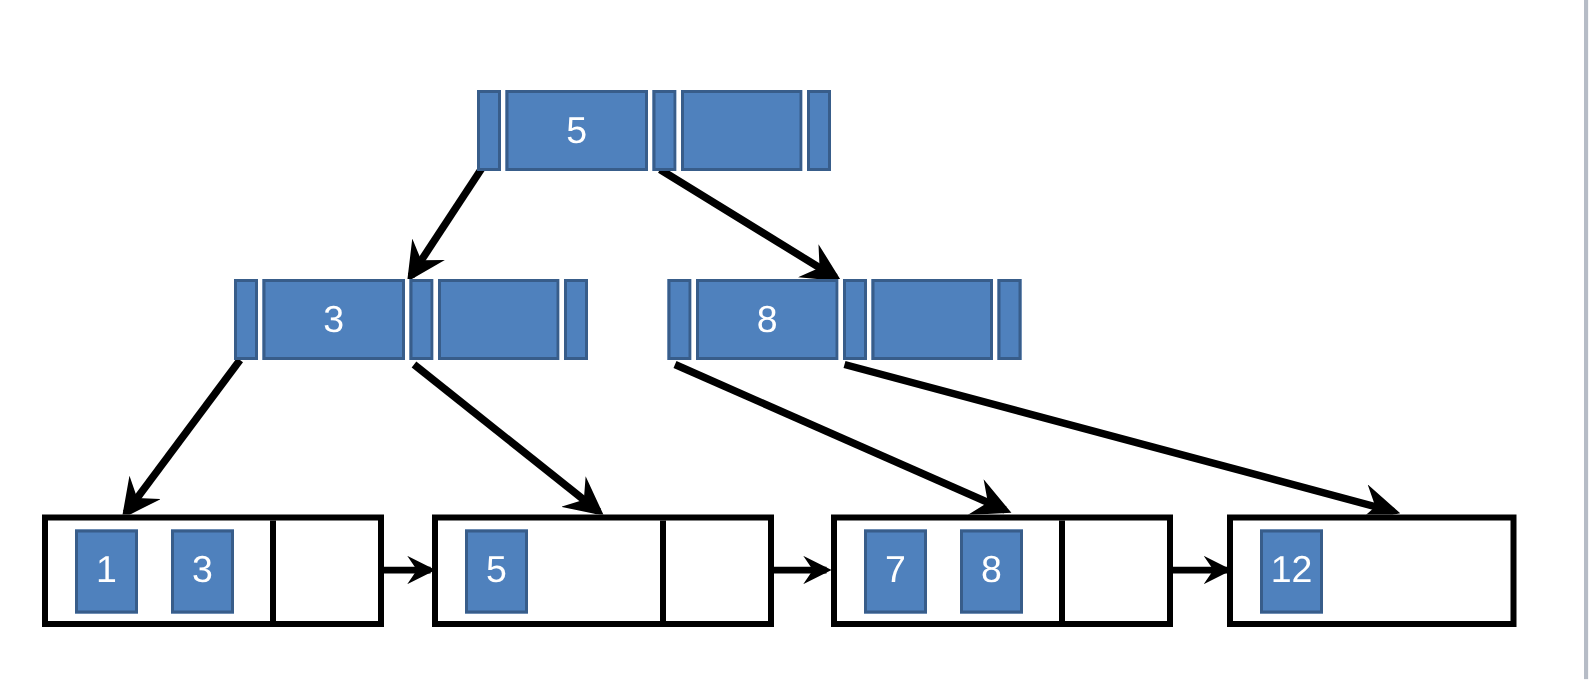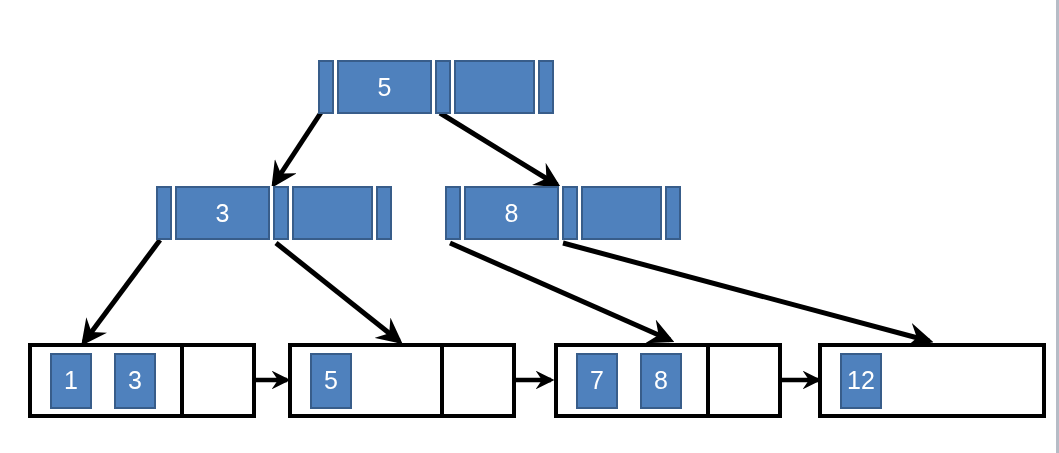--- a/index.html
+++ b/index.html
@@ -183,21 +183,21 @@
   </div>
 
   <div class="leaf" style="left:554px; top:343px; width:228px; height:75px;">
     <div class="leaf-keys">
       <div class="kbox">7</div>
       <div class="kbox">8</div>
     </div>
     <div class="leaf-next"></div>
   </div>
 
-  <div class="leaf" style="left:818px; top:343px; width:228px; height:75px;">
+  <div class="leaf" style="left:818px; top:343px; width:193px; height:75px;">
     <div class="leaf-keys">
       <div class="kbox">12</div>
       <div class="kbox empty" style="background: transparent; border: none;"></div>
     </div>
   </div>
 
   <div id="page-edge"></div>
 </div>
 
 </body></html>

